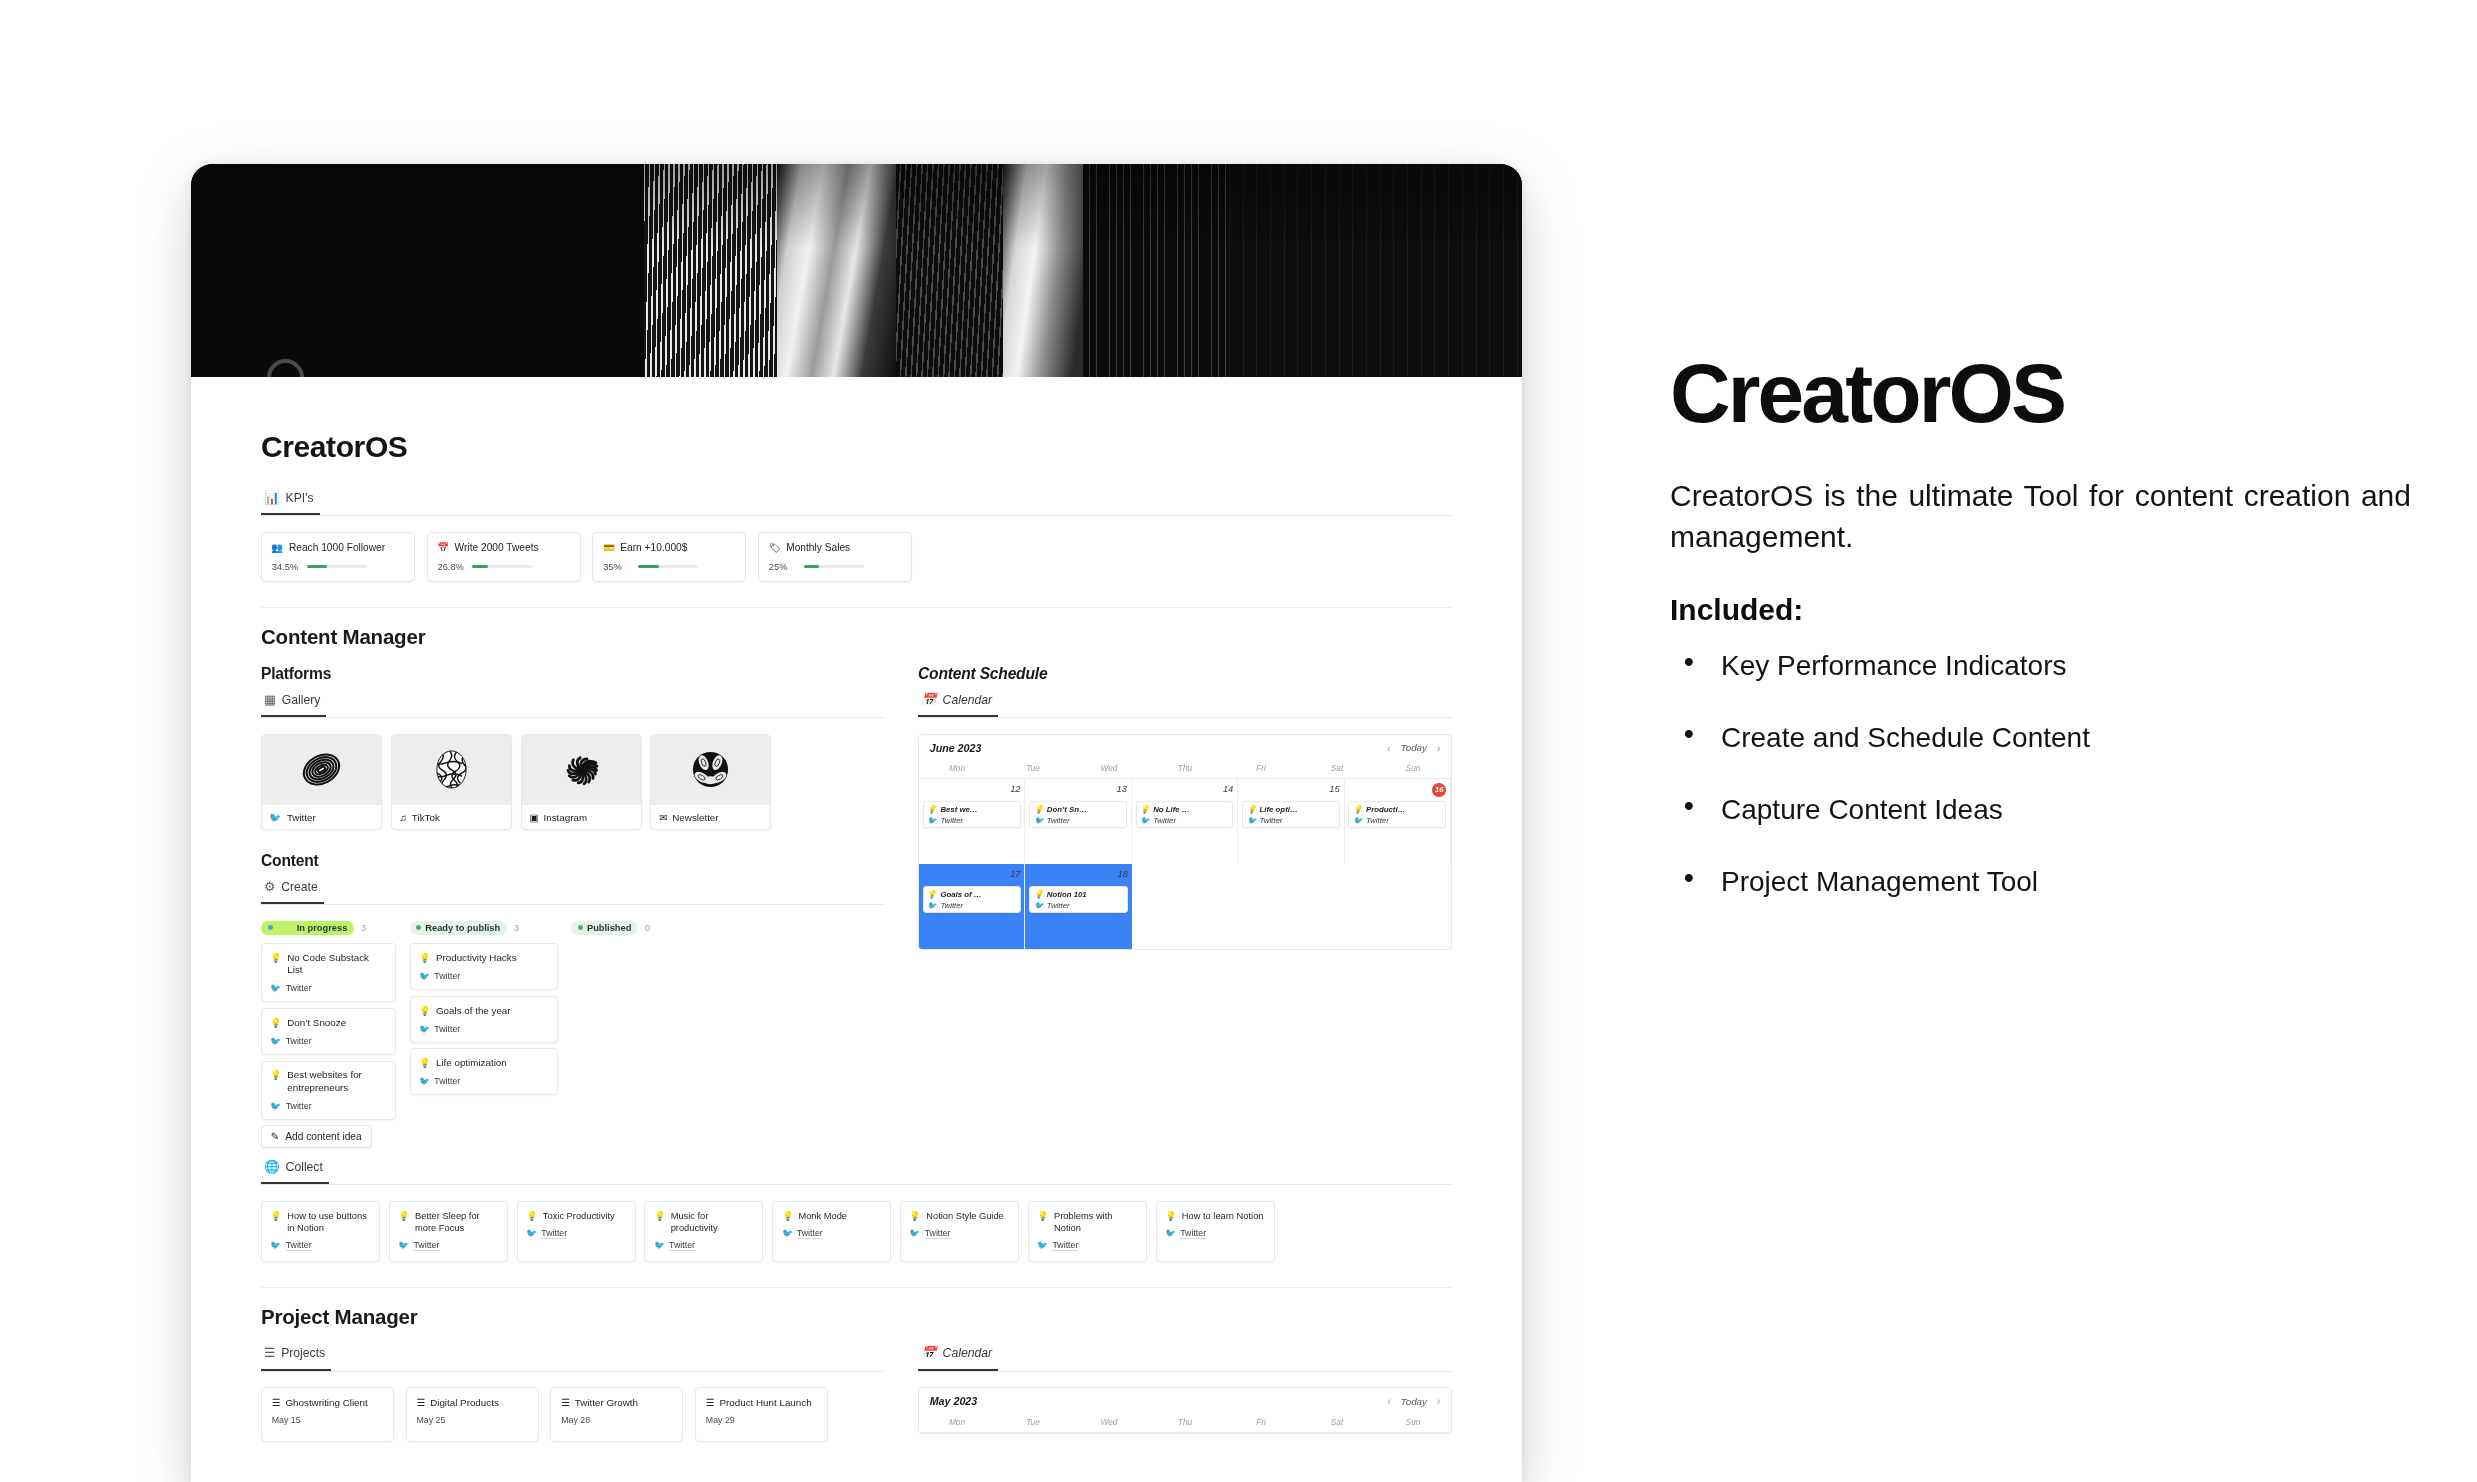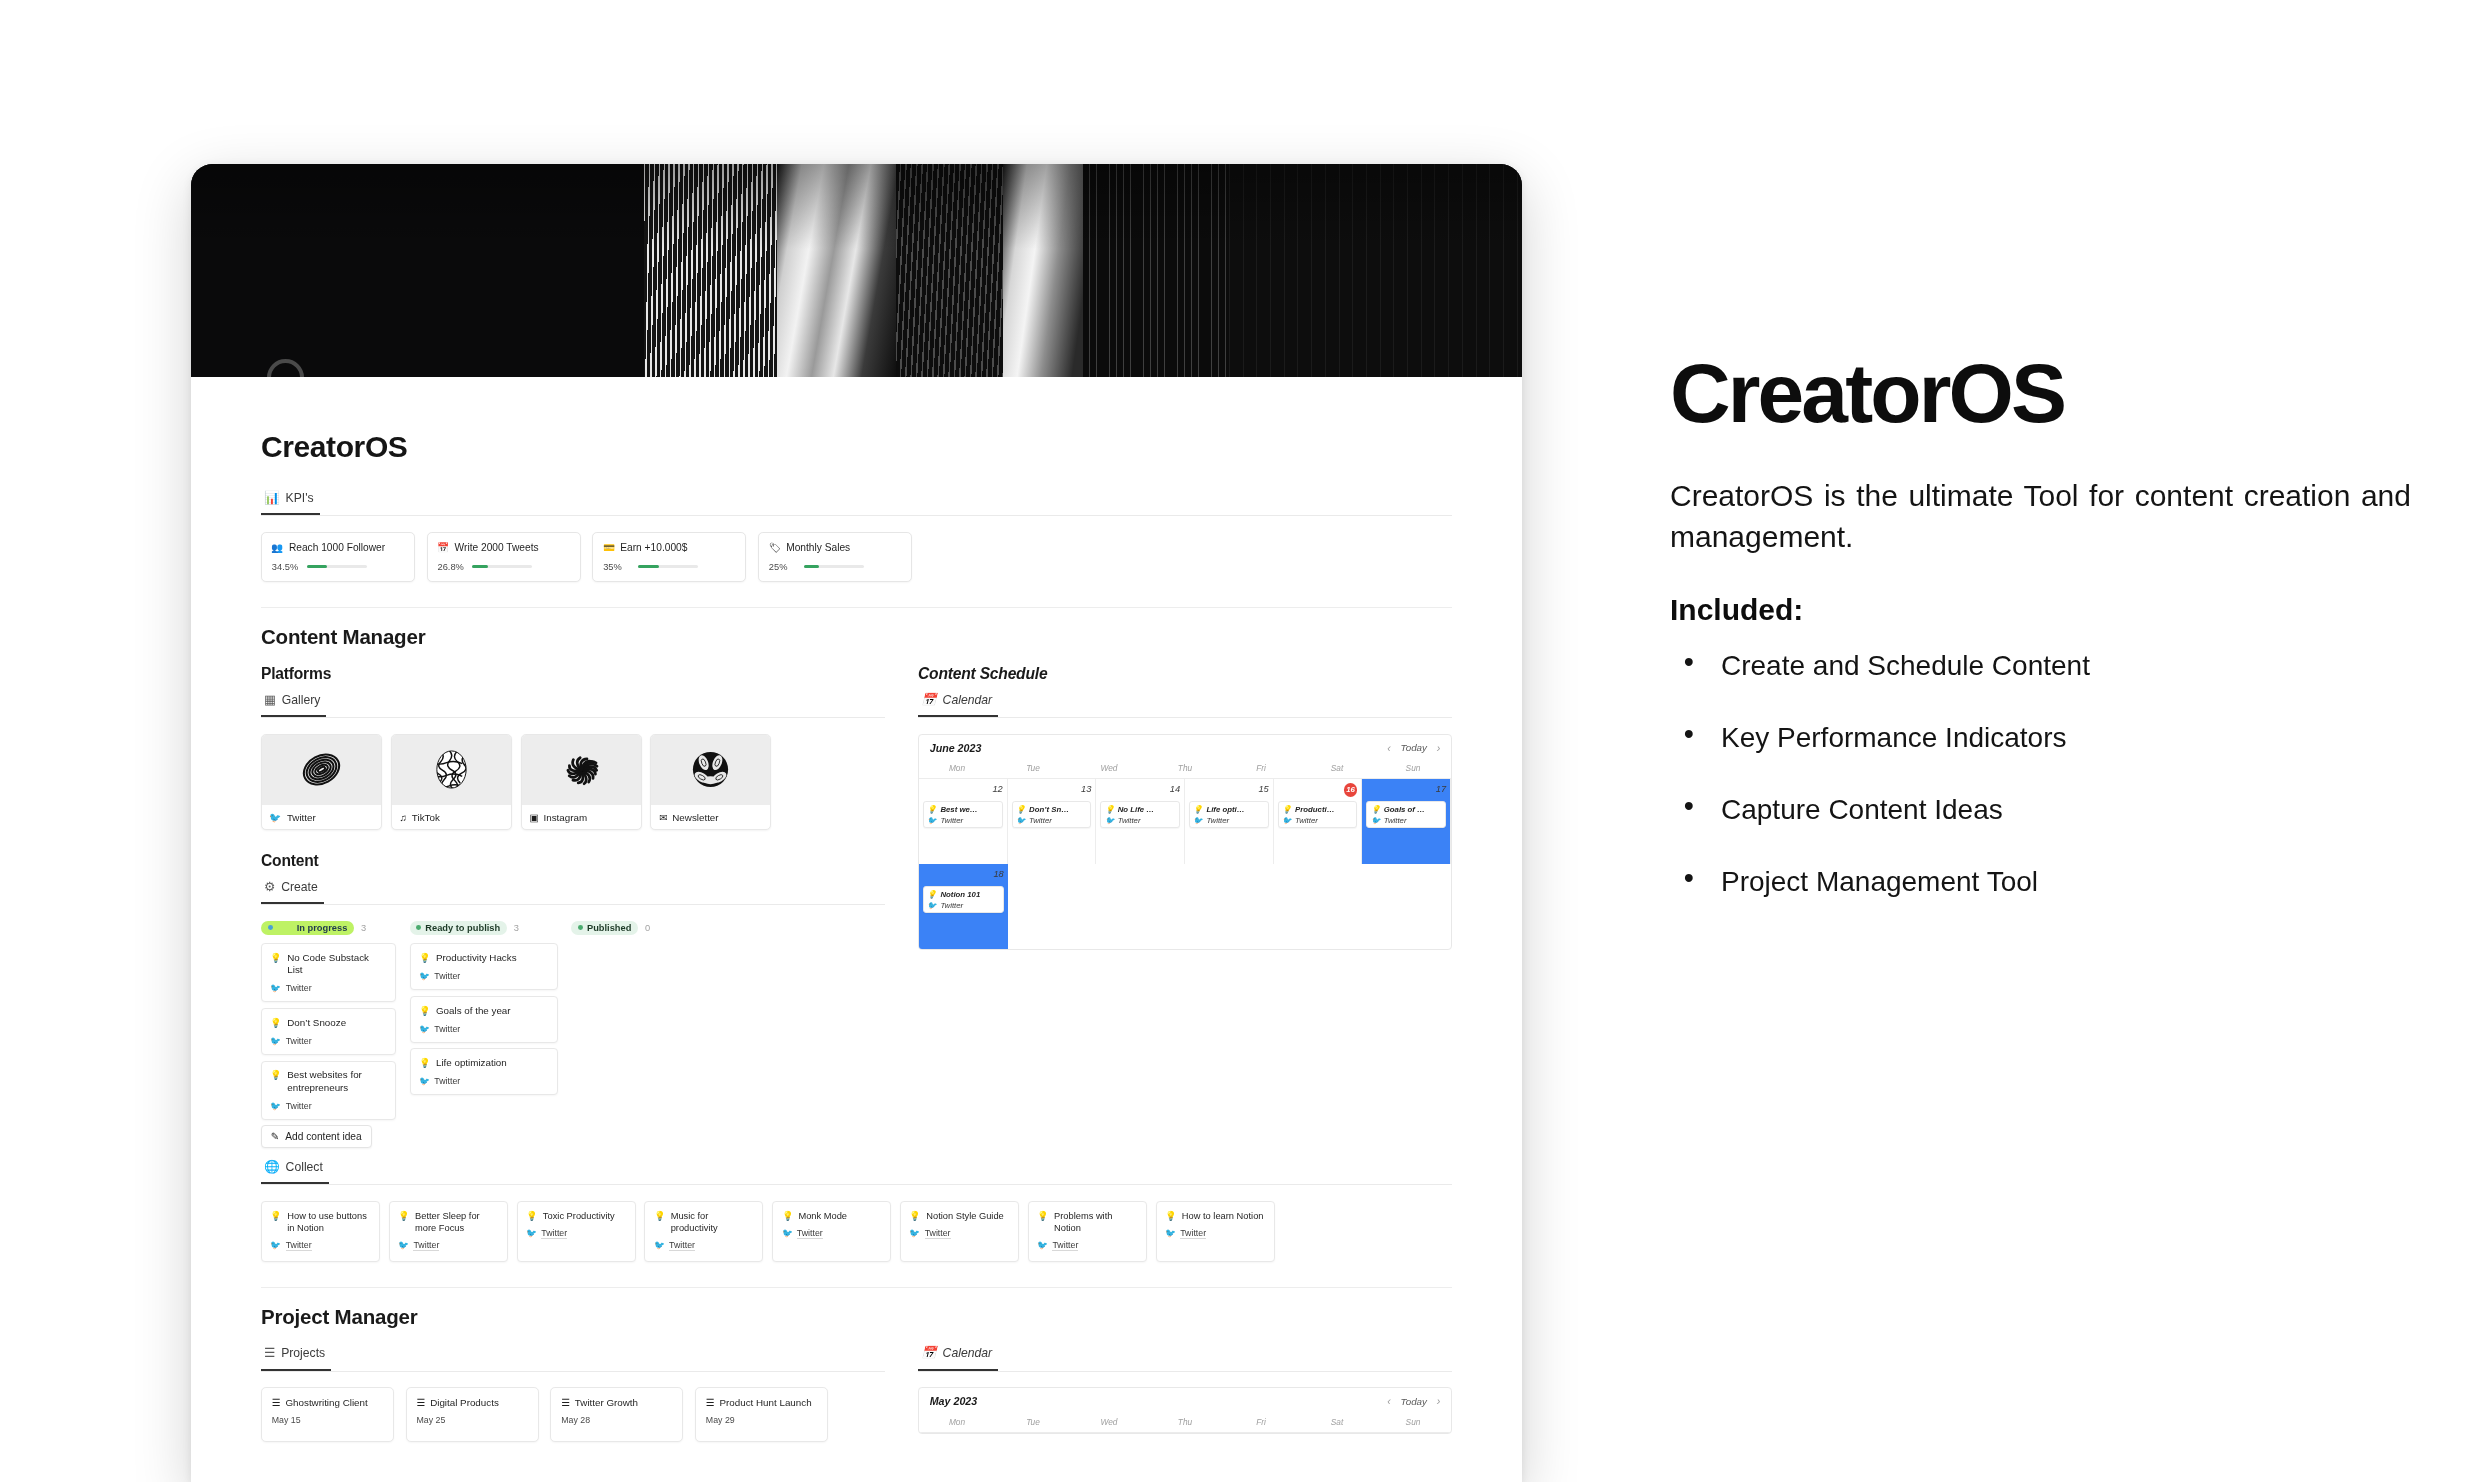--- a/index.html
+++ b/index.html
@@ -119,21 +119,21 @@
   .kc-m { font-size:8.8px; color:#3a3a3a; display:flex; align-items:center; gap:3.9px; }
 
   
   .cal { border:1px solid #e8e8e8; border-radius:3.9px; background:#fff; overflow:hidden; }
   .cal-top { display:flex; align-items:center; justify-content:space-between; padding:6.8px 10.7px 5.9px 10.7px; }
   .cal-month { font-size:10.7px; font-weight:700; color:#1a1a1a; }
   .cal-nav { display:flex; align-items:center; gap:9.8px; font-size:9.8px; color:#5a5a5a; }
   .cal-nav .arw { color:#9a9a9a; font-size:10.7px; }
   .cal-dow { display:grid; grid-template-columns:repeat(7,1fr); border-bottom:1px solid #ececec; }
   .cal-dow > div { text-align:center; font-size:8.3px; color:#a0a0a0; padding:3.9px 0 4.9px; }
-  .cal-grid { display:grid; grid-template-columns:repeat(6,1fr); height:170px; }
+  .cal-grid { display:grid; grid-template-columns:repeat(5,1fr); height:170px; }
   .cal-cell { border-right:1px solid #ededed; padding:3.9px 3.9px 0 3.9px; position:relative; }
   .cal-cell:last-child { border-right:none; }
   .cal-cell.we { background:#3b82f6; }
   .cal-num { text-align:right; font-size:9.3px; color:#3a3a3a; margin-bottom:3.9px; height:13.7px; line-height:13.7px; }
   .cal-num .today-b { display:inline-block; background:#e8453c; color:#fff; border-radius:50%; width:13.7px; height:13.7px; line-height:13.7px; text-align:center; font-size:7.8px; font-weight:600; }
   .ev { border:1px solid #e8e8e8; border-radius:2.9px; background:#fff; padding:2.9px 3.9px; box-shadow:0 1px 1px rgba(0,0,0,.04); }
   .ev-t { font-size:7.8px; color:#1f1f1f; font-weight:600; white-space:nowrap; overflow:hidden; text-overflow:ellipsis; display:flex; align-items:center; gap:2.9px; }
   .ev-m { font-size:7.8px; color:#3a3a3a; display:flex; align-items:center; gap:2.9px; margin-top:2px; }
 
   
@@ -764,21 +764,21 @@
       </div>
 
     </div>
   </div>
 
   <div class="promo">
     <h1>CreatorOS</h1>
     <p class="lead">CreatorOS is the ultimate Tool for content creation and management.</p>
     <h2>Included:</h2>
     <ul>
+      <li>Key Performance Indicators</li>
       <li>Create and Schedule Content</li>
-      <li>Key Performance Indicators</li>
       <li>Capture Content Ideas</li>
       <li>Project Management Tool</li>
     </ul>
   </div>
 
 </div>
 
 
 </body></html>

